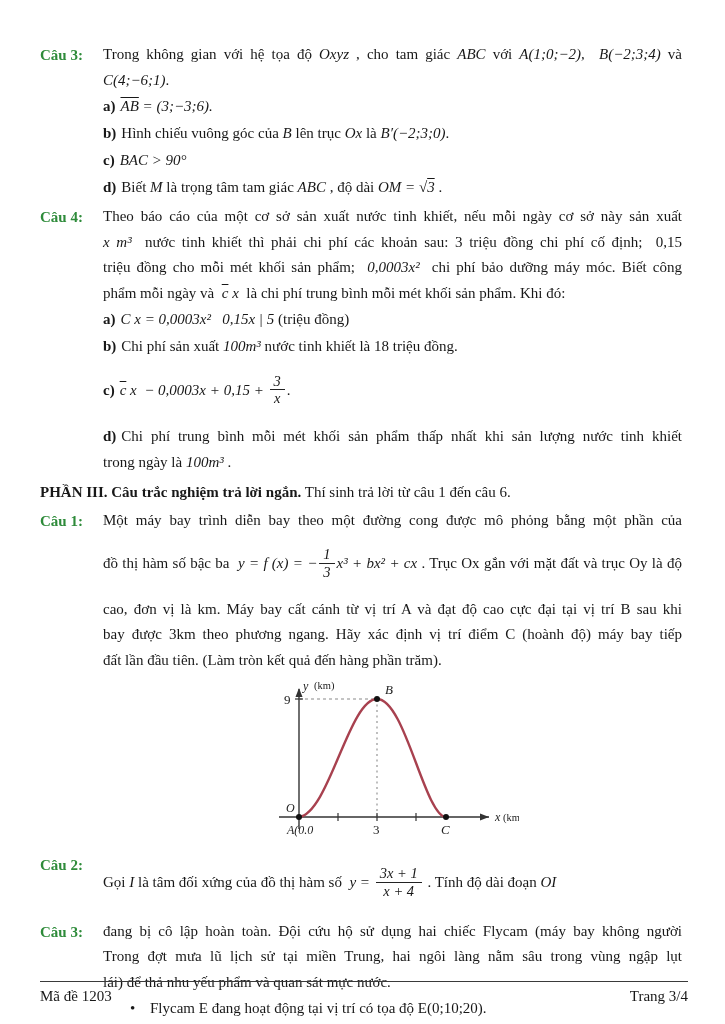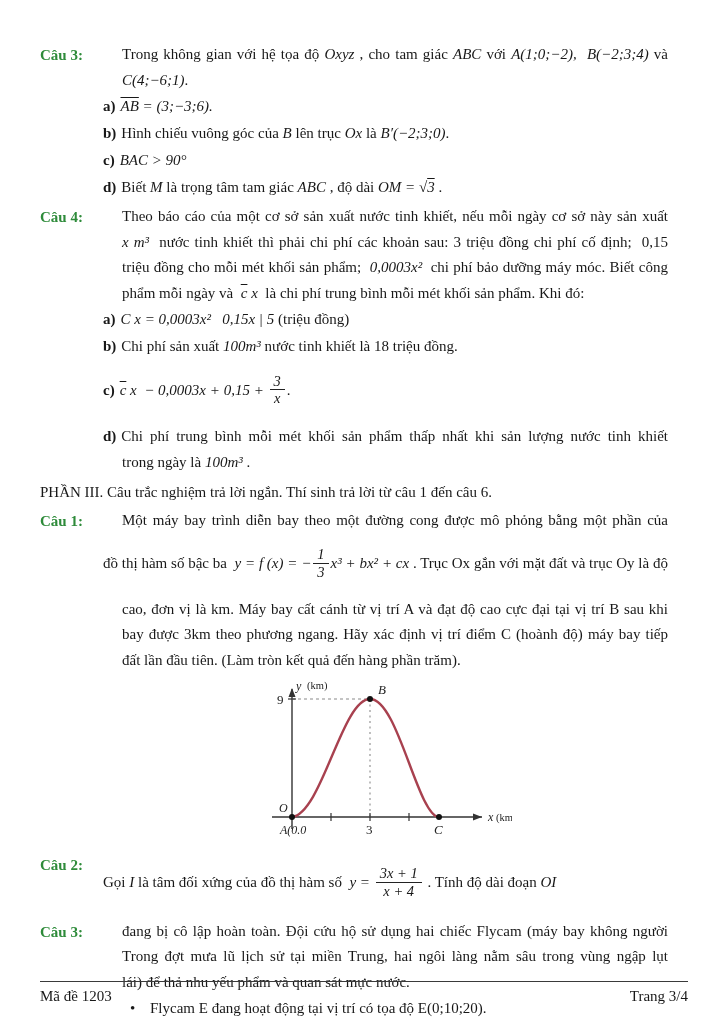--- a/index.html
+++ b/index.html
@@ -1,38 +1,38 @@
 <!DOCTYPE html>
 <html lang="vi"><head>
 <meta charset="utf-8">
 <style>
   html,body{margin:0;padding:0;}
   body{
     width:725px;height:1024px;background:#ffffff;position:relative;overflow:hidden;
     font-family:"Liberation Serif","DejaVu Serif",serif;
     font-size:15px;color:#181818;
   }
-  .page{position:absolute;inset:0;padding:42px 57px 0 40px;box-sizing:border-box;overflow:hidden;}
+  .page{position:absolute;inset:0;padding:42px 43px 0 40px;box-sizing:border-box;overflow:hidden;}
   .q{display:flex;margin:0 0 3px 0;}
   .q-label{flex:0 0 63px;font-weight:bold;color:#2e8b3a;line-height:26px;white-space:nowrap;}
   .q-body{flex:1;min-width:0;}
-  .line{line-height:25.5px;margin-left:19px;}
+  .line{line-height:25.5px;}
   .tall{line-height:27px;margin:15px 0;}
   .jl{text-align:justify;text-align-last:justify;}
   .opt{line-height:27px;}
   .m{font-style:italic;}
   .tag{font-weight:bold;margin-right:5px;}
   .ovl{text-decoration:overline;font-style:italic;}
   .sqrt{font-style:italic;}
   .sqrt-arg{text-decoration:overline;}
   .frac{display:inline-block;vertical-align:middle;text-align:center;line-height:1.12;font-style:italic;margin:0 2px;font-size:14.5px;position:relative;top:-2px;}
   .frac .num{display:block;padding:0 4px;}
   .frac .den{display:block;border-top:1.3px solid #222;padding:0 4px;}
   .part-head{line-height:27px;margin:2px 0 2px 0;}
-  .part-head b{font-weight:normal;margin-top:44px;}
+  .part-head b{font-weight:bold;margin-top:44px;}
   .graph-wrap{width:252px;margin:4px auto 2px auto;}
   .bullets{margin:1px 0 0 27px;}
   .bullet{line-height:25px;}
   .bullet .dot{display:inline-block;width:20px;text-align:left;}
   .bullet b{font-weight:normal;}
   .footer{position:absolute;left:40px;right:37px;bottom:18px;border-top:1px solid #3a3a3a;
           padding-top:4px;display:flex;justify-content:space-between;line-height:20px;}
   svg text{font-family:"Liberation Serif","DejaVu Serif",serif;}
 </style>
 </head>

